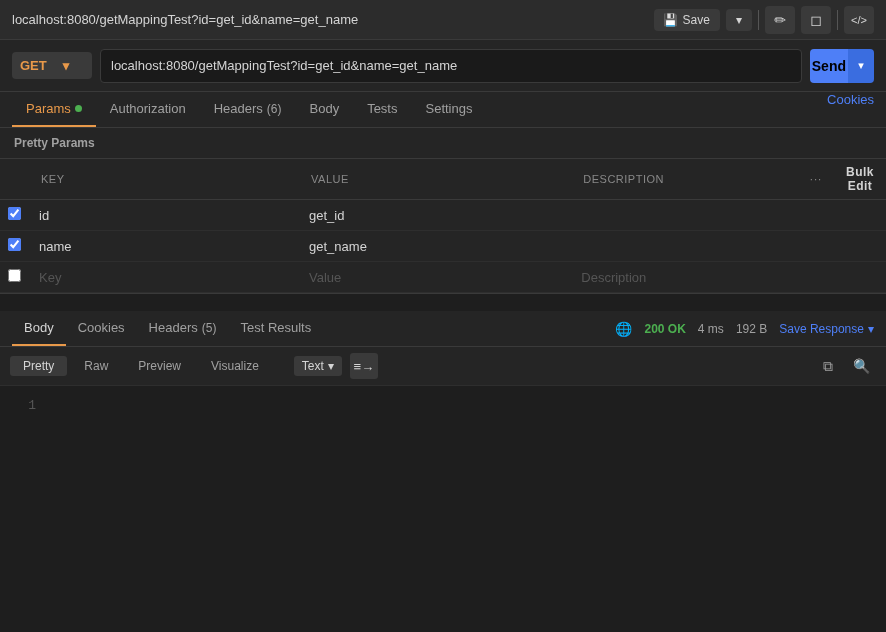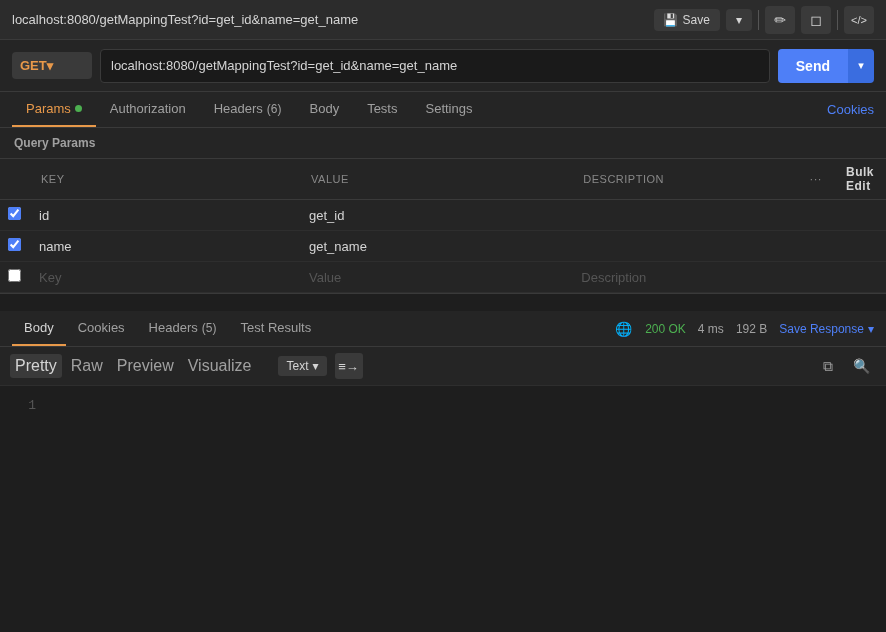--- a/index.html
+++ b/index.html
@@ -77,43 +77,43 @@
       background: #3a3a3a;
       border: none;
       color: #e8994a;
       font-size: 13px;
       font-weight: bold;
       padding: 6px 8px;
       border-radius: 4px;
       cursor: pointer;
       display: flex;
       align-items: center;
-      gap: 0;
+      gap: 16px;
       min-width: 80px;
     }
     .url-input {
       flex: 1;
       background: #1a1a1a;
       border: 1px solid #3a3a3a;
       color: #d4d4d4;
       padding: 6px 10px;
       border-radius: 4px;
       font-size: 13px;
       outline: none;
       height: 34px;
     }
     .send-btn-group {
       display: flex;
       align-items: center;
     }
     .send-btn {
       background: #4e7ff7;
       border: none;
-      color: #ffffff;
-      padding: 6px 18px;
+      color: #000000;
+      padding: 6px 2px;
       font-size: 14px;
       font-weight: bold;
       border-radius: 4px 0 0 4px;
       cursor: pointer;
       height: 34px;
     }
     .send-btn-arrow {
       background: #3a6de0;
       border: none;
       color: #fff;
@@ -124,21 +124,21 @@
       display: flex;
       align-items: center;
       justify-content: center;
       font-size: 11px;
     }
 
     
     .req-tabs {
       background: #252525;
       display: flex;
-      align-items: center;
+      align-items: flex-start;
       padding: 0 12px;
       border-bottom: 1px solid #3a3a3a;
       height: 36px;
       justify-content: space-between;
     }
     .req-tabs-left {
       display: flex;
       align-items: center;
       gap: 0;
       height: 100%;
@@ -204,21 +204,21 @@
     .params-table td {
       padding: 6px 10px;
       border-bottom: 1px solid #2e2e2e;
       vertical-align: middle;
     }
     .params-table td.checkbox-col {
       width: 30px;
       padding: 6px 8px;
     }
     .params-table th.bulk-edit {
-      text-align: left;
+      text-align: center;
       color: #d4d4d4;
       font-weight: bold;
       font-size: 12px;
       text-transform: none;
     }
     .params-table td input {
       background: transparent;
       border: none;
       color: #d4d4d4;
       font-size: 13px;
@@ -284,21 +284,21 @@
       border-bottom-color: #e8994a;
     }
     .resp-meta {
       display: flex;
       align-items: center;
       gap: 12px;
       font-size: 12px;
     }
     .status-ok {
       color: #4caf50;
-      font-weight: normal;
+      font-weight: bold;
     }
     .meta-item {
       color: #a0a0a0;
     }
     .save-resp {
       color: #4e7ff7;
       cursor: pointer;
       display: flex;
       align-items: flex-start;
       gap: 4px;
@@ -307,25 +307,25 @@
     
     .format-bar {
       display: flex;
       align-items: center;
       padding: 6px 10px;
       gap: 4px;
       border-bottom: 1px solid #2e2e2e;
       background: #252525;
     }
     .fmt-tab {
-      padding: 3px 5px;
+      padding: 3px 13px;
       border-radius: 3px;
       color: #a0a0a0;
       cursor: pointer;
-      font-size: 16px;
+      font-size: 12px;
       background: transparent;
       border: none;
     }
     .fmt-tab.active {
       background: #3a3a3a;
       color: #d4d4d4;
     }
     .fmt-select {
       display: flex;
       align-items: center;
@@ -454,21 +454,21 @@
       <span>Tests</span>
     </div>
     <div class="req-tab">
       <span>Settings</span>
     </div>
   </div>
   <span class="cookies-link">Cookies</span>
 </div>
 
 <div class="params-section">
-  <div class="params-title">Query Params</div>
+  <div class="params-title">Pretty Params</div>
   <table class="params-table">
     <thead>
       <tr>
         <th style="width:30px;"></th>
         <th class="col-key">KEY</th>
         <th class="col-val">VALUE</th>
         <th class="col-desc">DESCRIPTION</th>
         <th style="width:30px;text-align:center;">···</th>
         <th class="bulk-edit">Bulk Edit</th>
       </tr>

